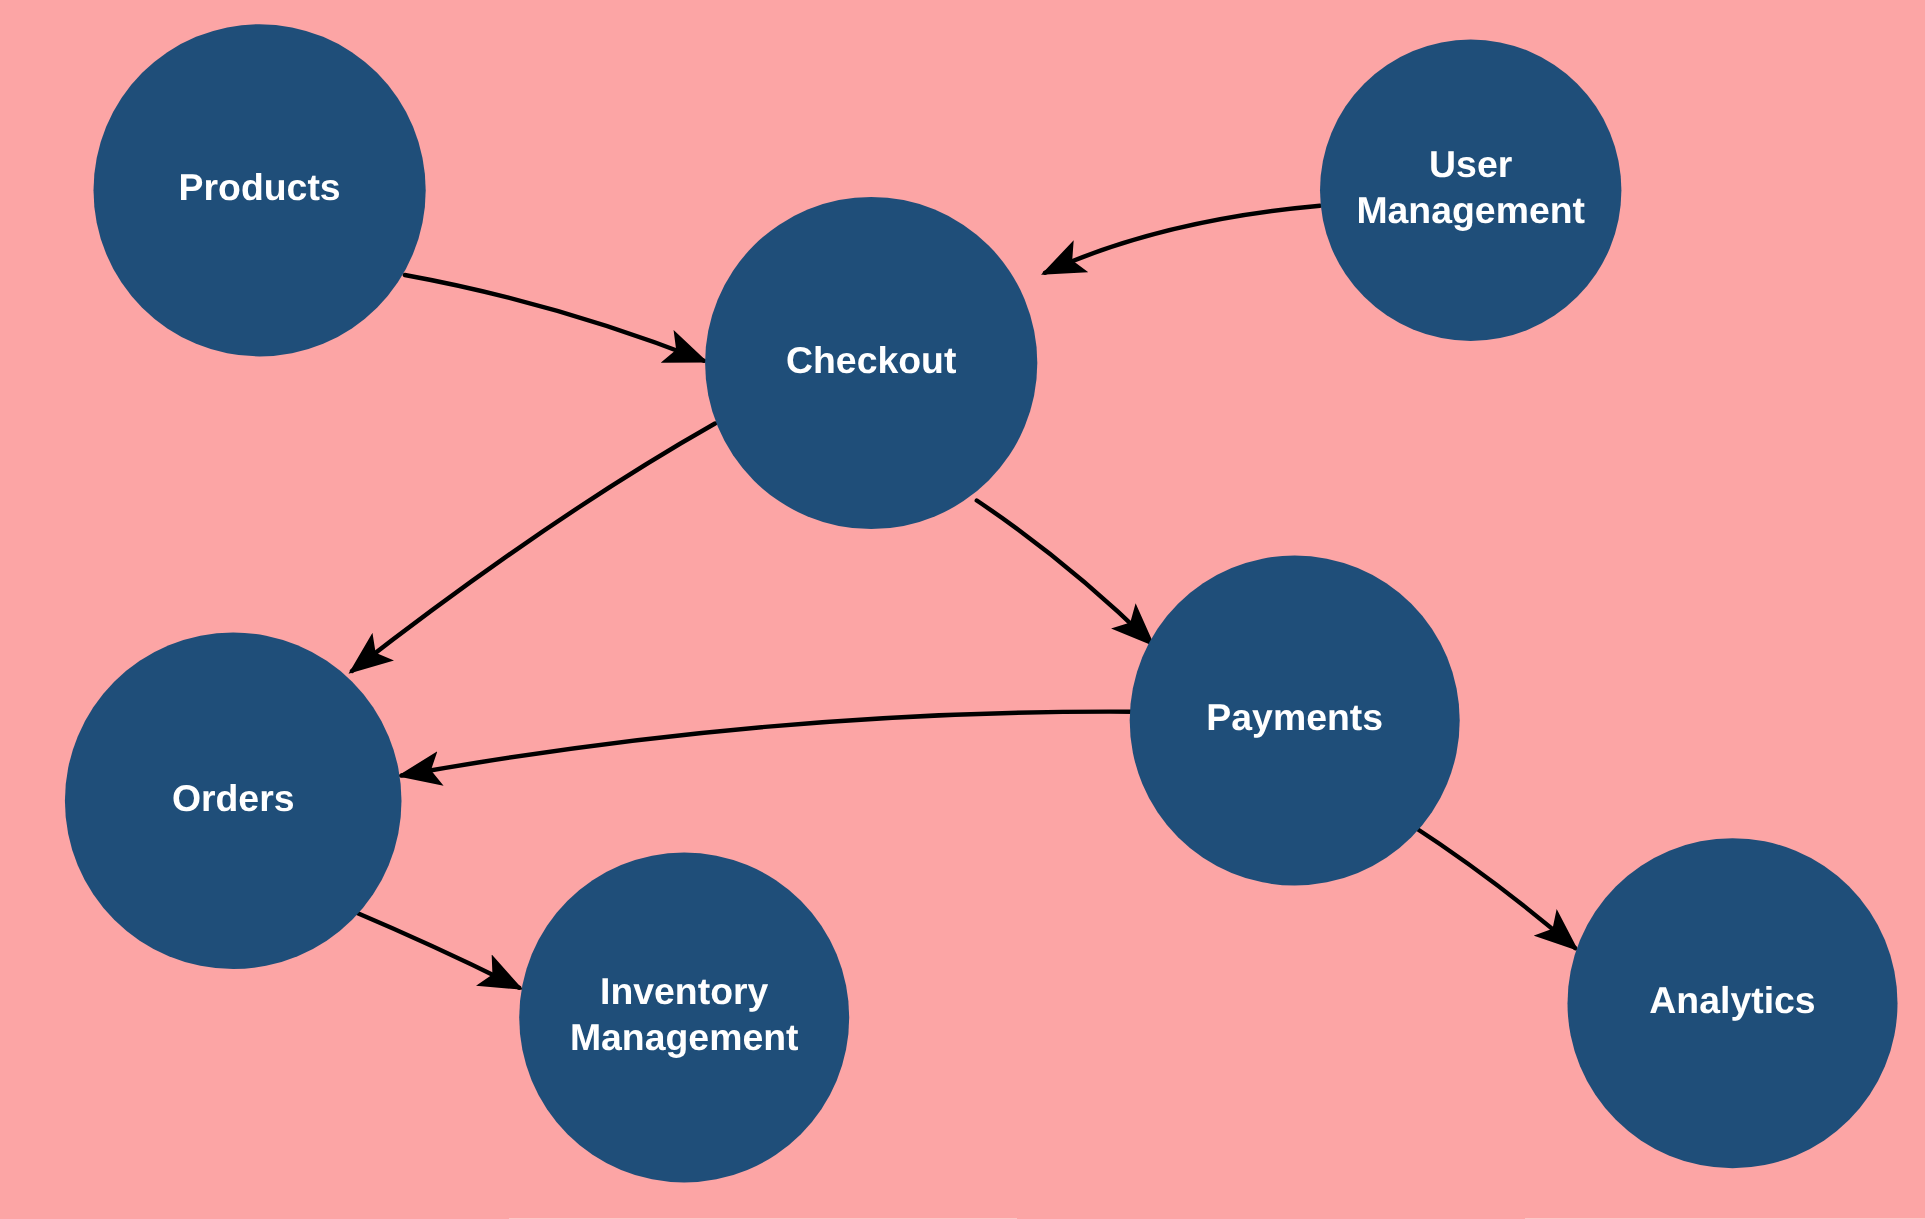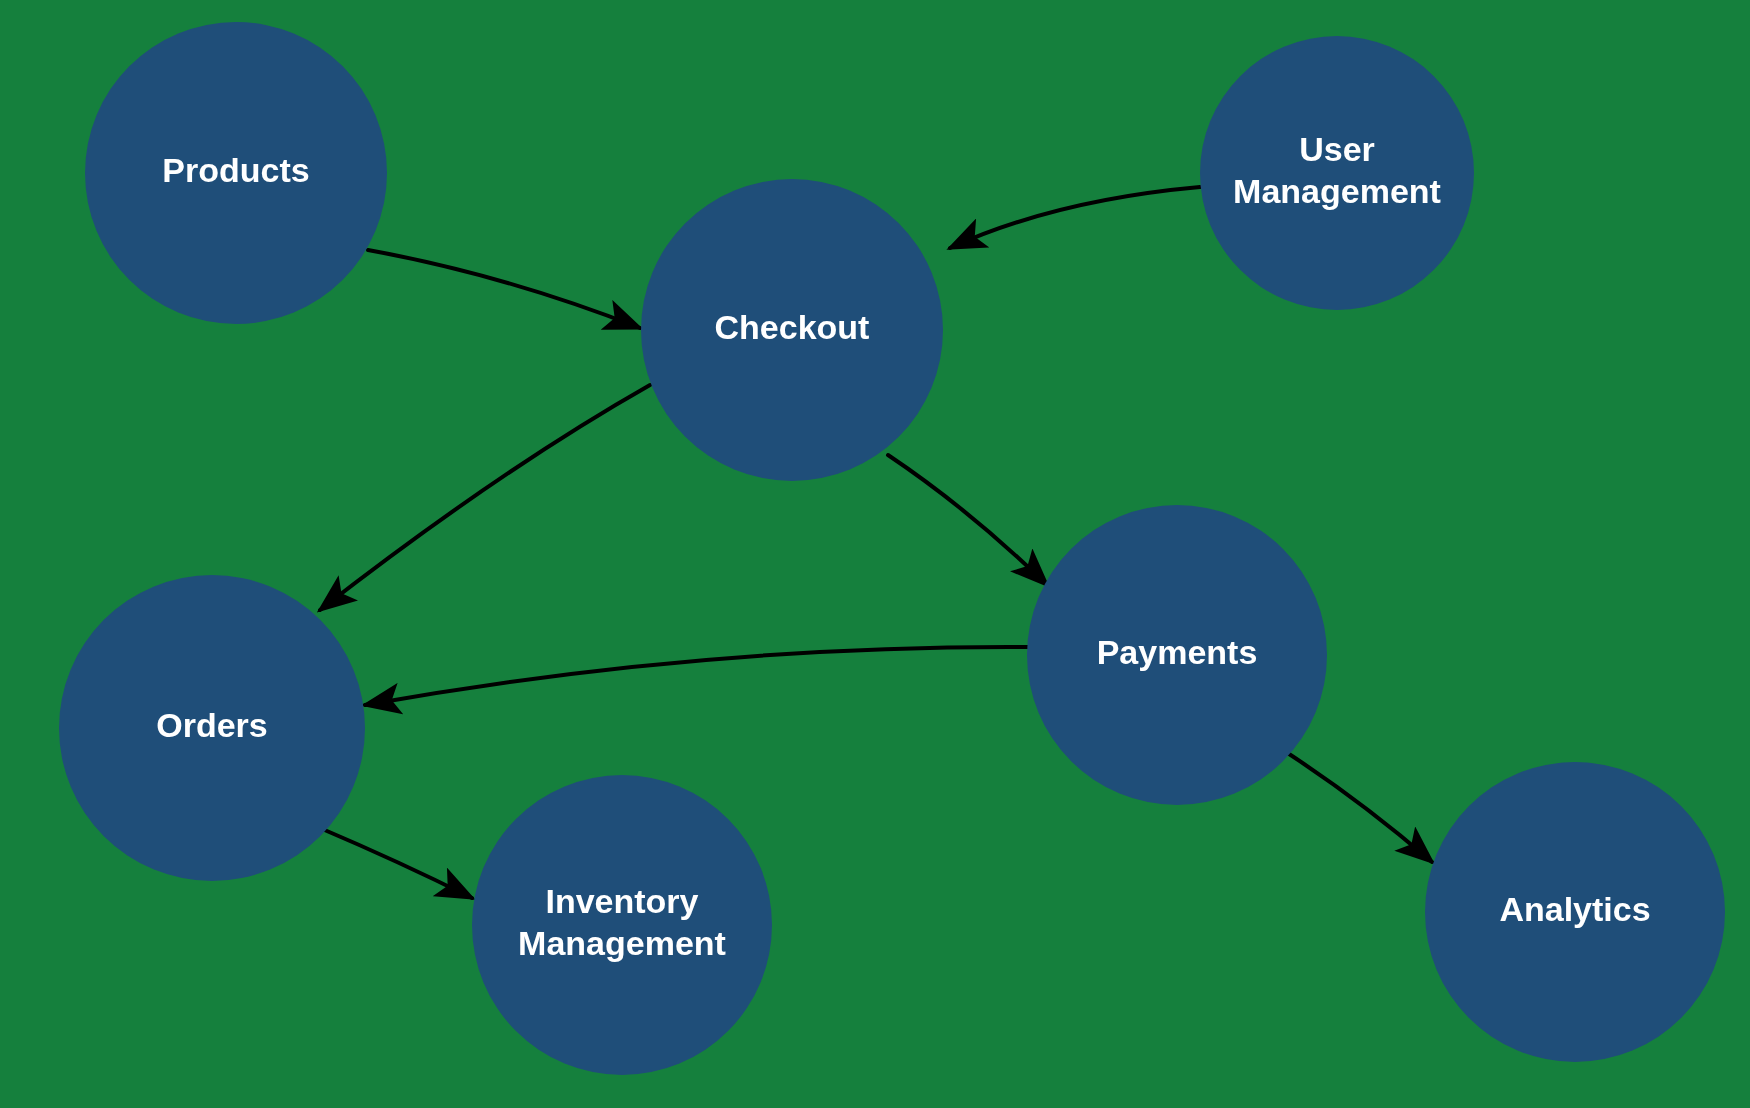--- a/index.html
+++ b/index.html
@@ -4,21 +4,21 @@
 <style>
   html, body {
     margin: 0;
     padding: 0;
     background: #ffffff;
   }
   #canvas {
     position: relative;
     width: 1750px;
     height: 1108px;
-    background: #15803d;
+    background: #fca5a5;
     overflow: hidden;
     font-family: "Liberation Sans", sans-serif;
   }
   #graph-svg {
     position: absolute;
     top: 0;
     left: 0;
     width: 1750px;
     height: 1108px;
     display: block;

